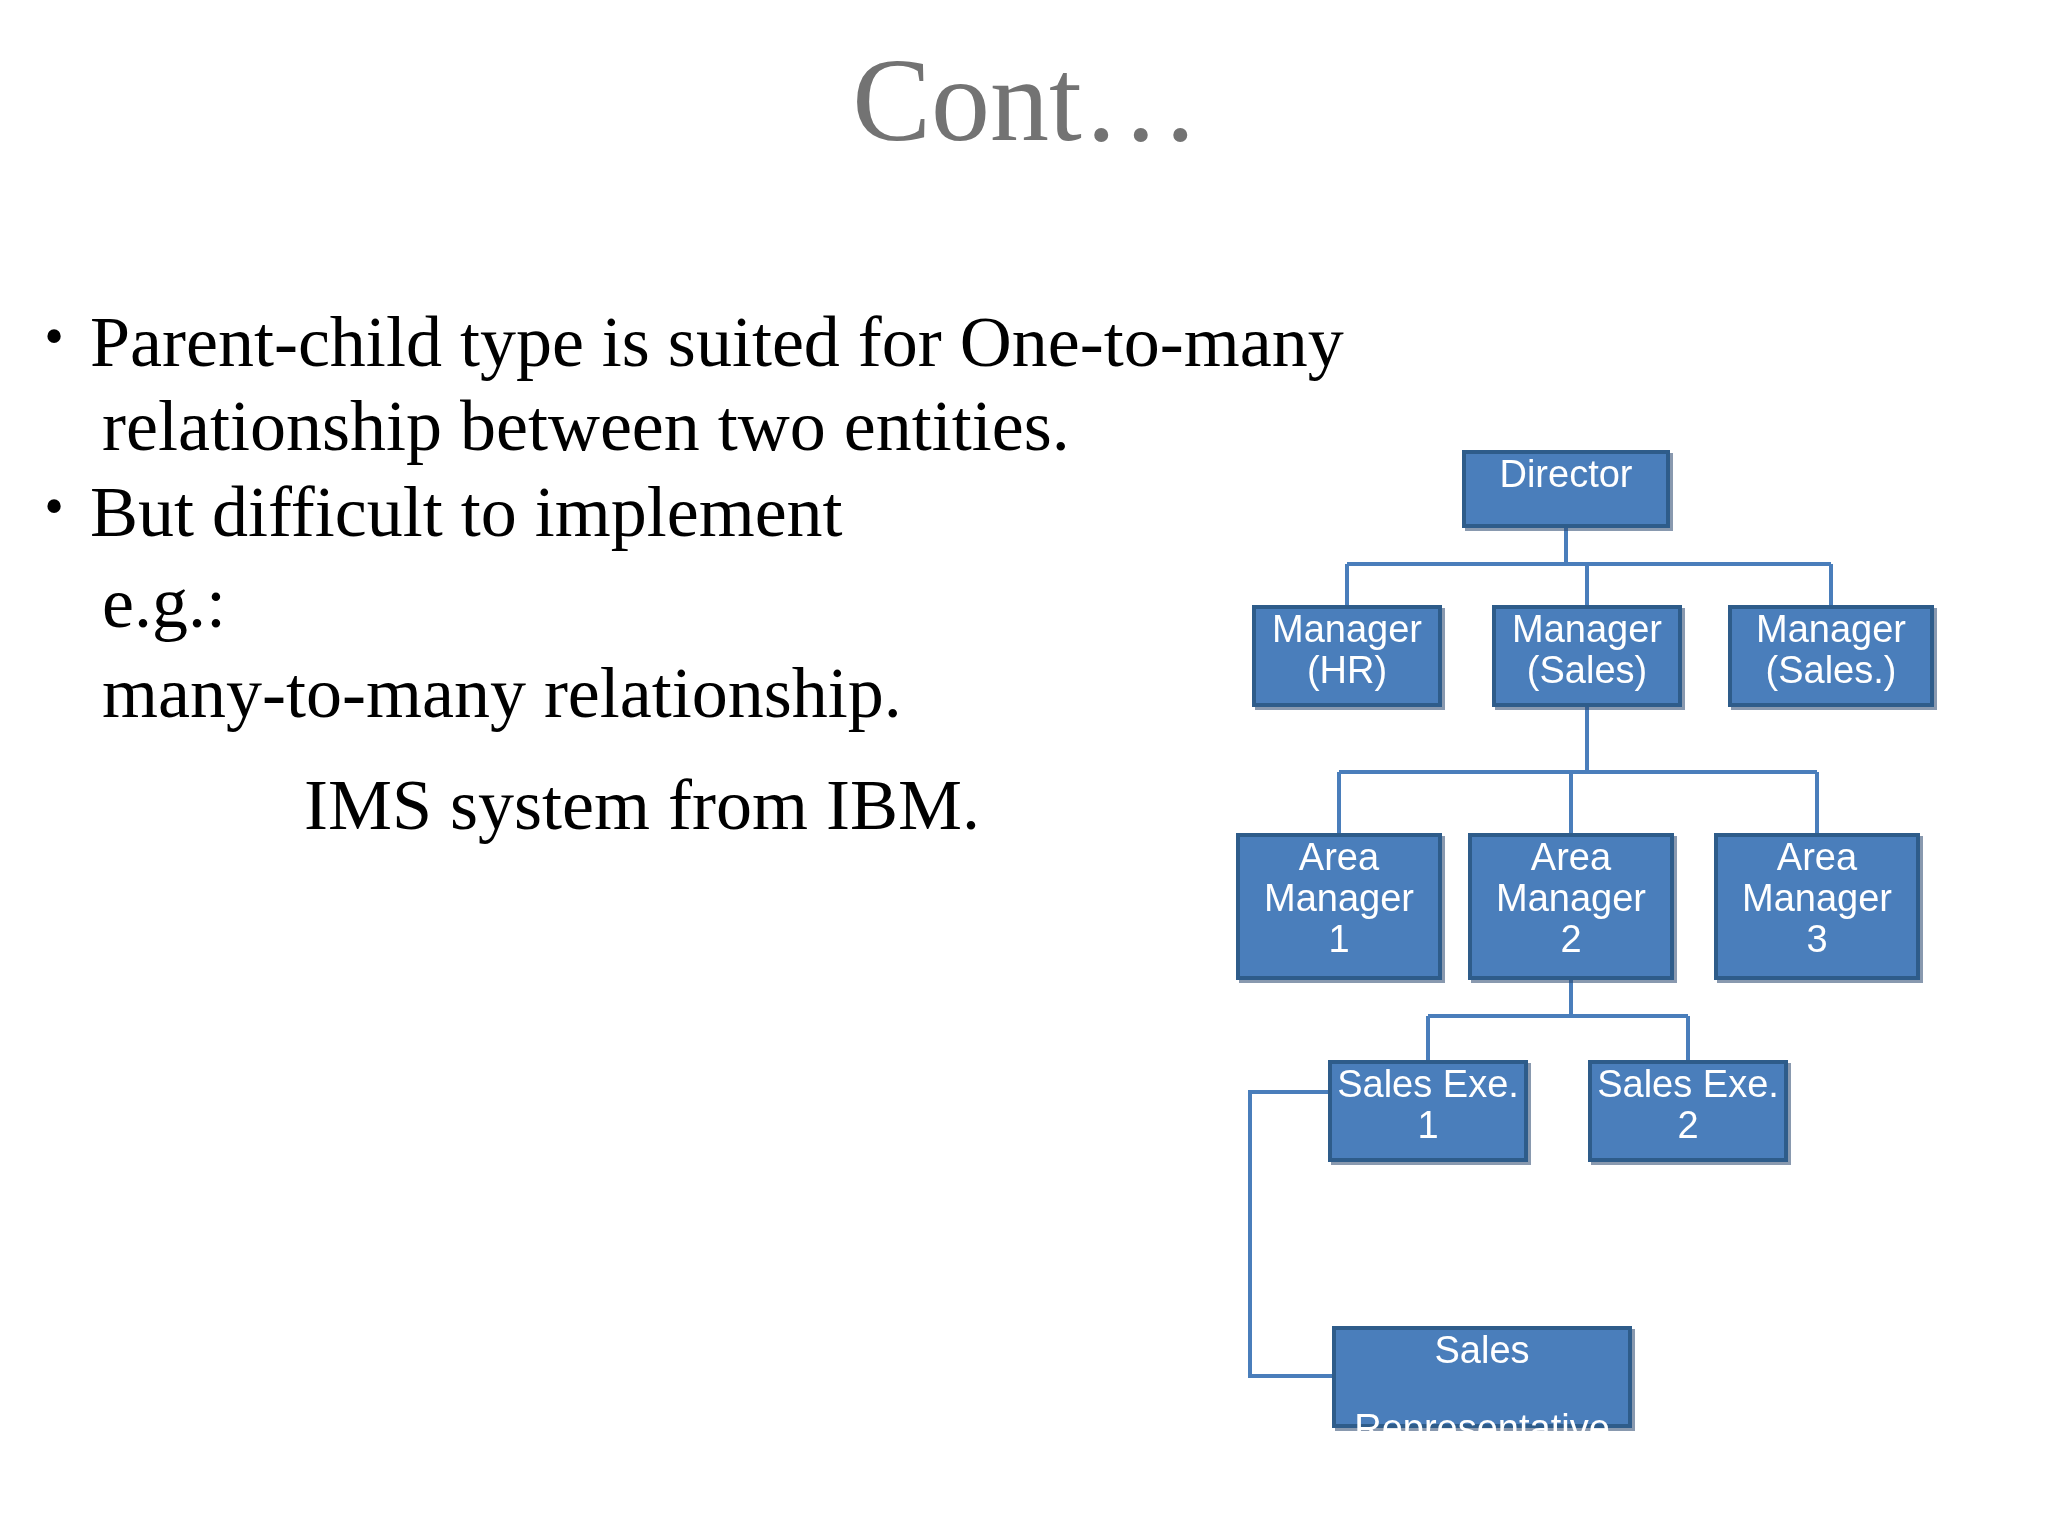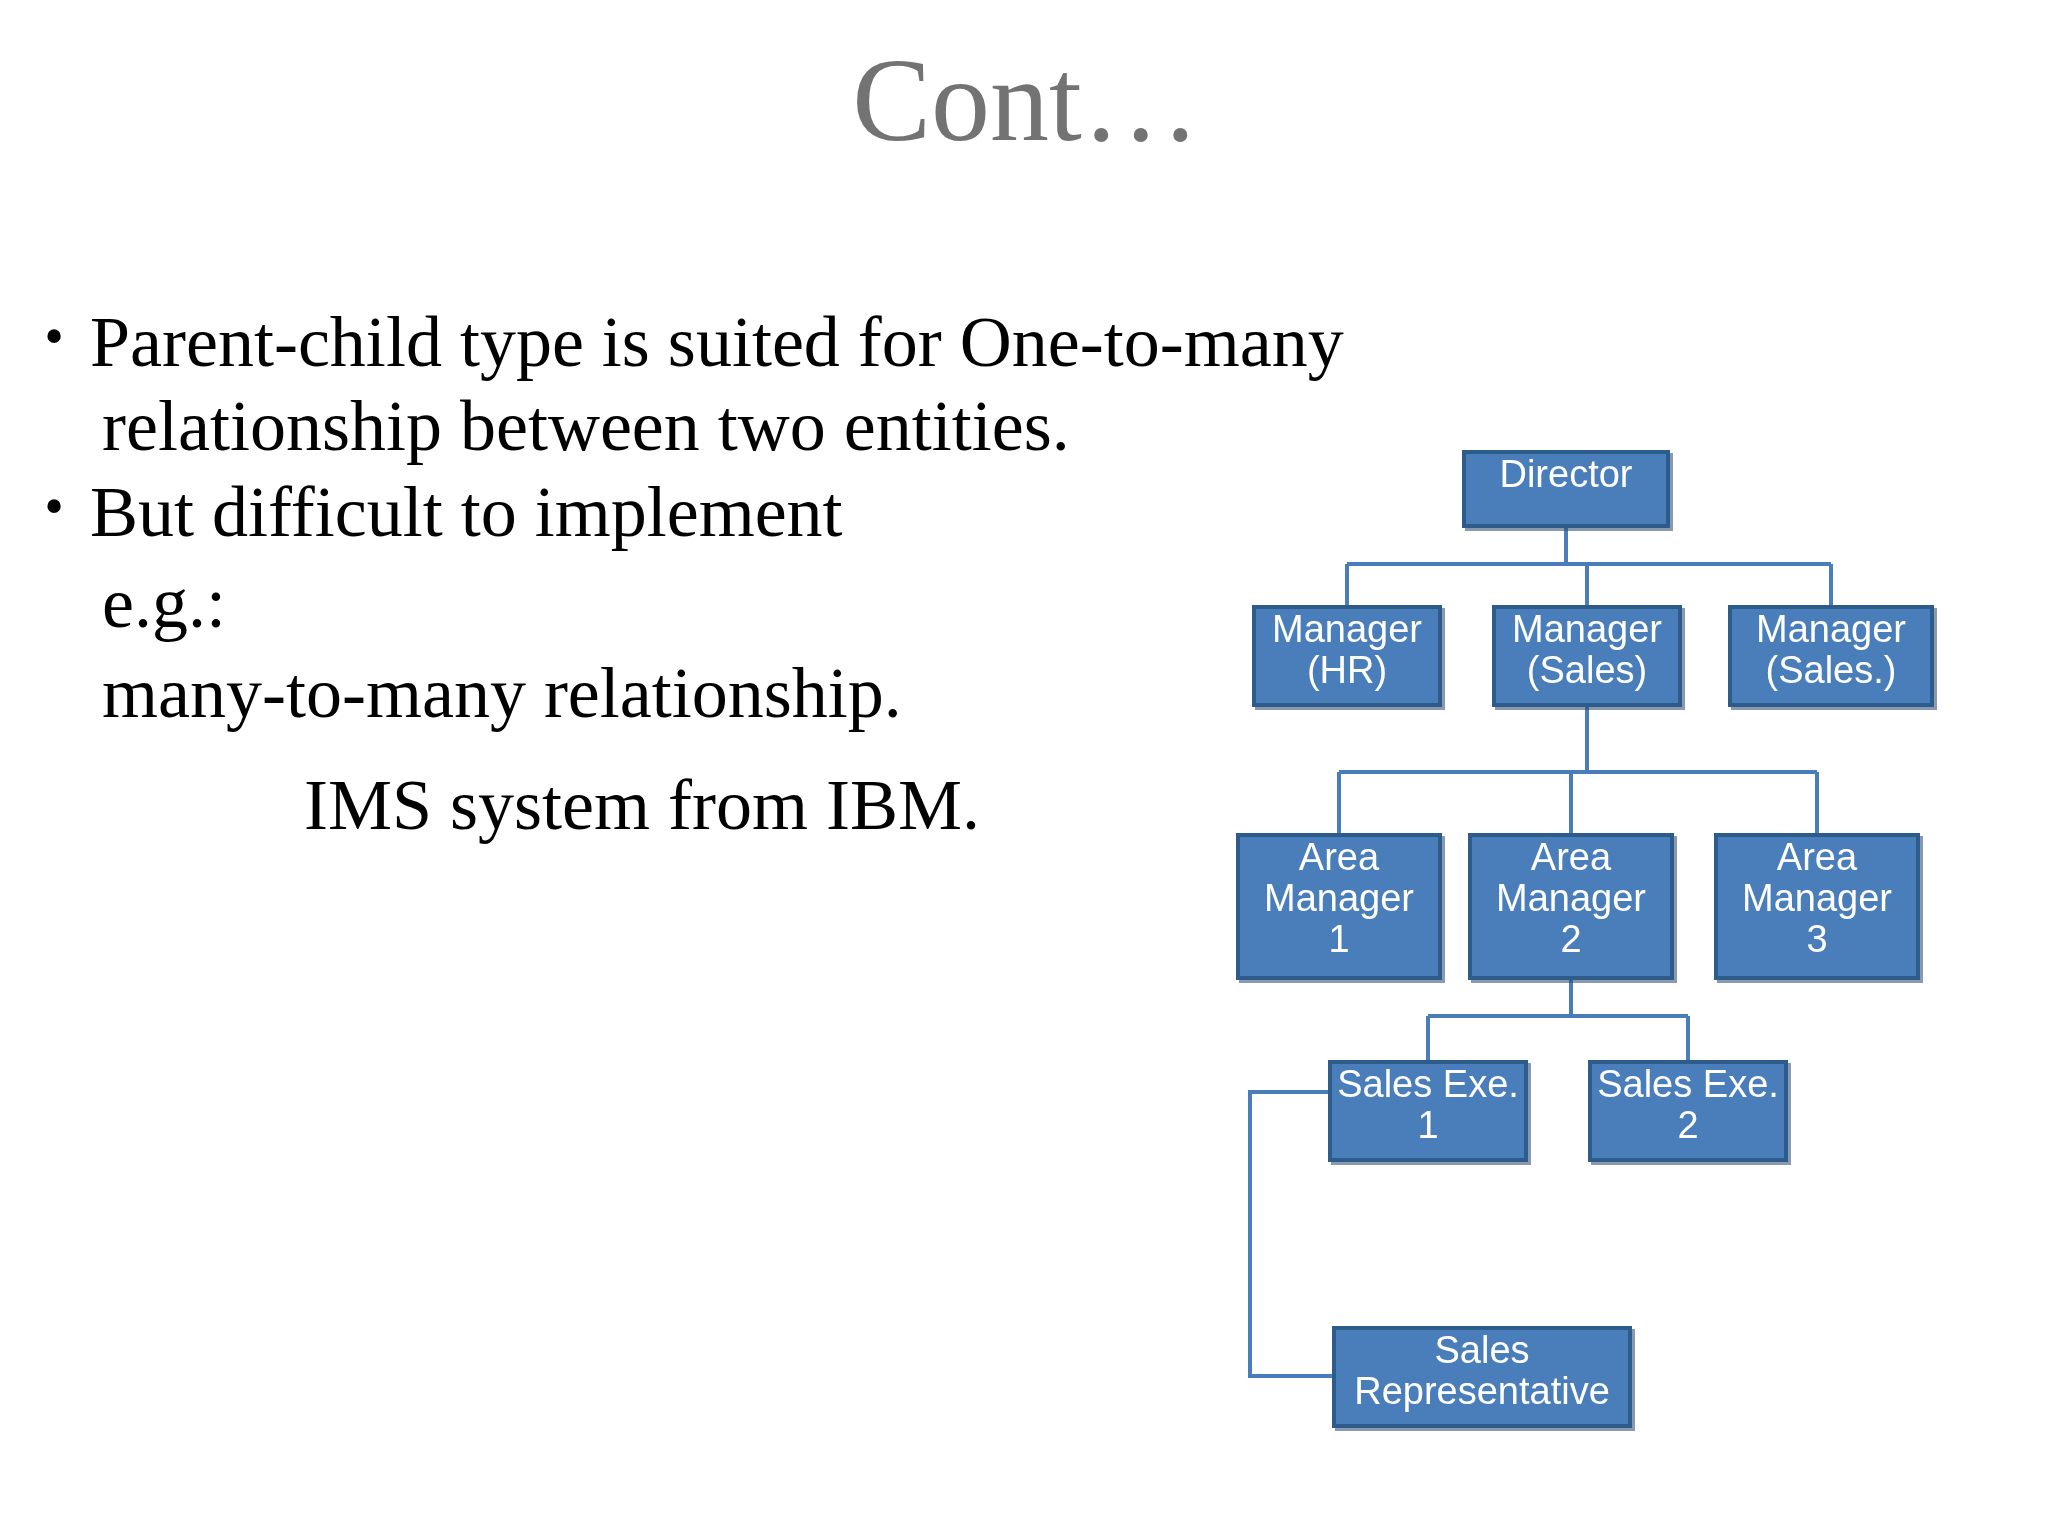--- a/index.html
+++ b/index.html
@@ -113,21 +113,21 @@
   #node-mgr-sales     { left: 312px; top: 155px; width: 190px; height: 102px; }
   #node-mgr-market    { left: 548px; top: 155px; width: 206px; height: 102px; }
 
   #node-area-1        { left:  56px; top: 383px; width: 206px; height: 147px; }
   #node-area-2        { left: 288px; top: 383px; width: 206px; height: 147px; }
   #node-area-3        { left: 534px; top: 383px; width: 206px; height: 147px; }
 
   #node-sales-exe-1   { left: 148px; top: 610px; width: 200px; height: 102px; }
   #node-sales-exe-2   { left: 408px; top: 610px; width: 200px; height: 102px; }
 
-  #node-sales-rep     { left: 152px; top: 876px; width: 300px; height: 102px; }
+  #node-sales-rep     { left: 152px; top: 876px; width: 300px; height: 102px; gap: 37px; }
 </style>
 </head>
 <body>
 
 <div id="slide">
 
   <div id="slide-title">Cont…</div>
 
   <div id="body-text">
 

